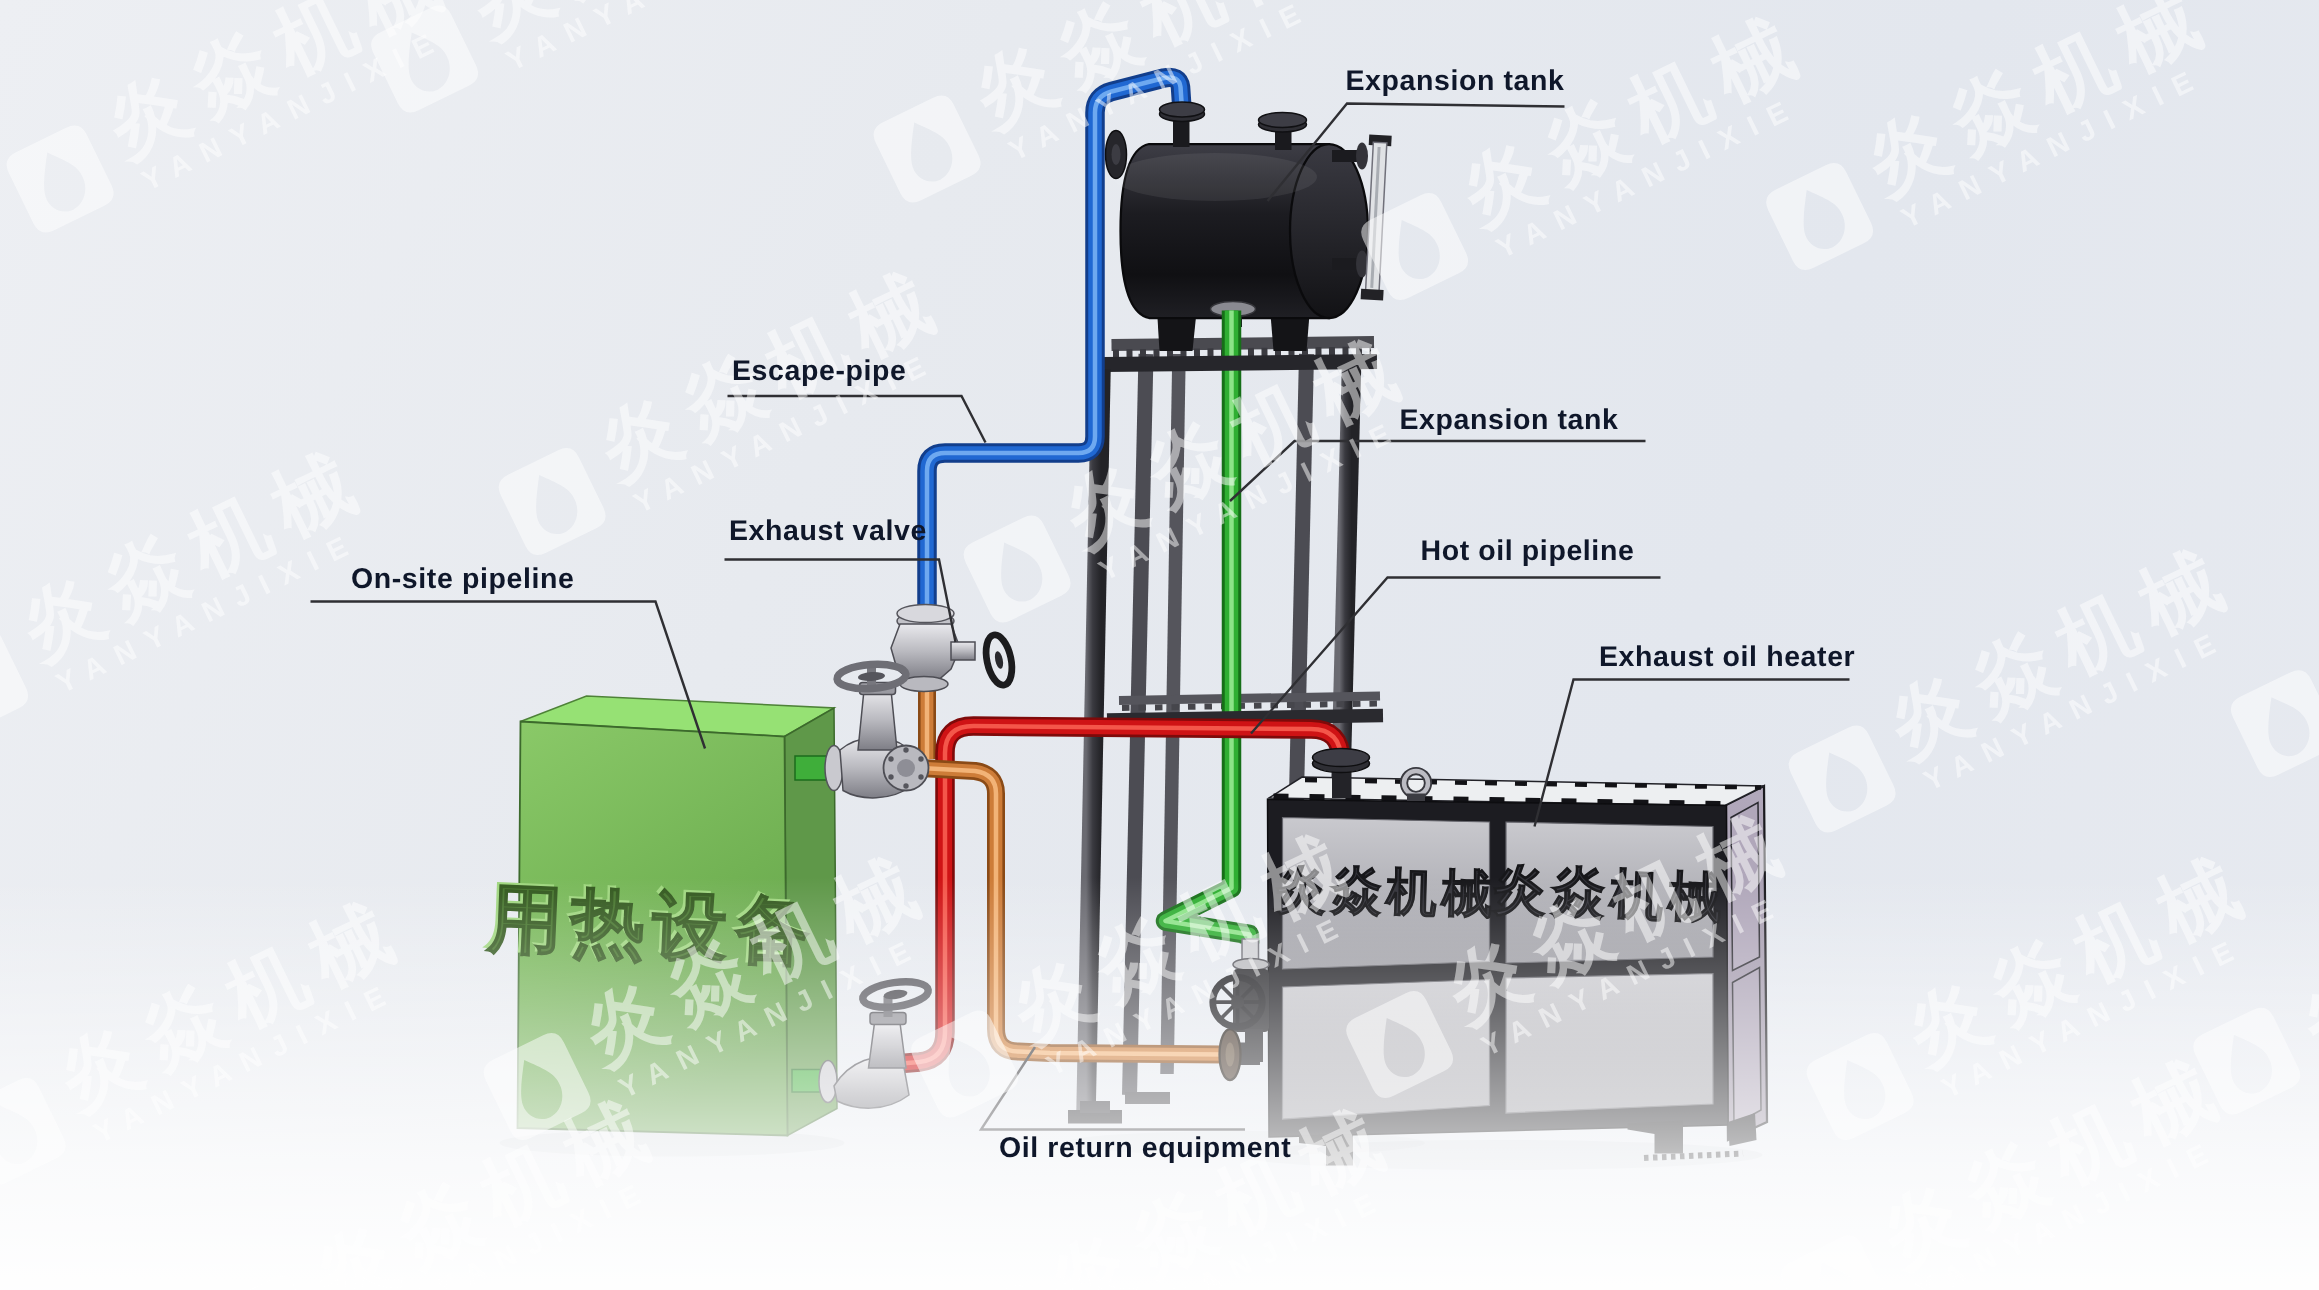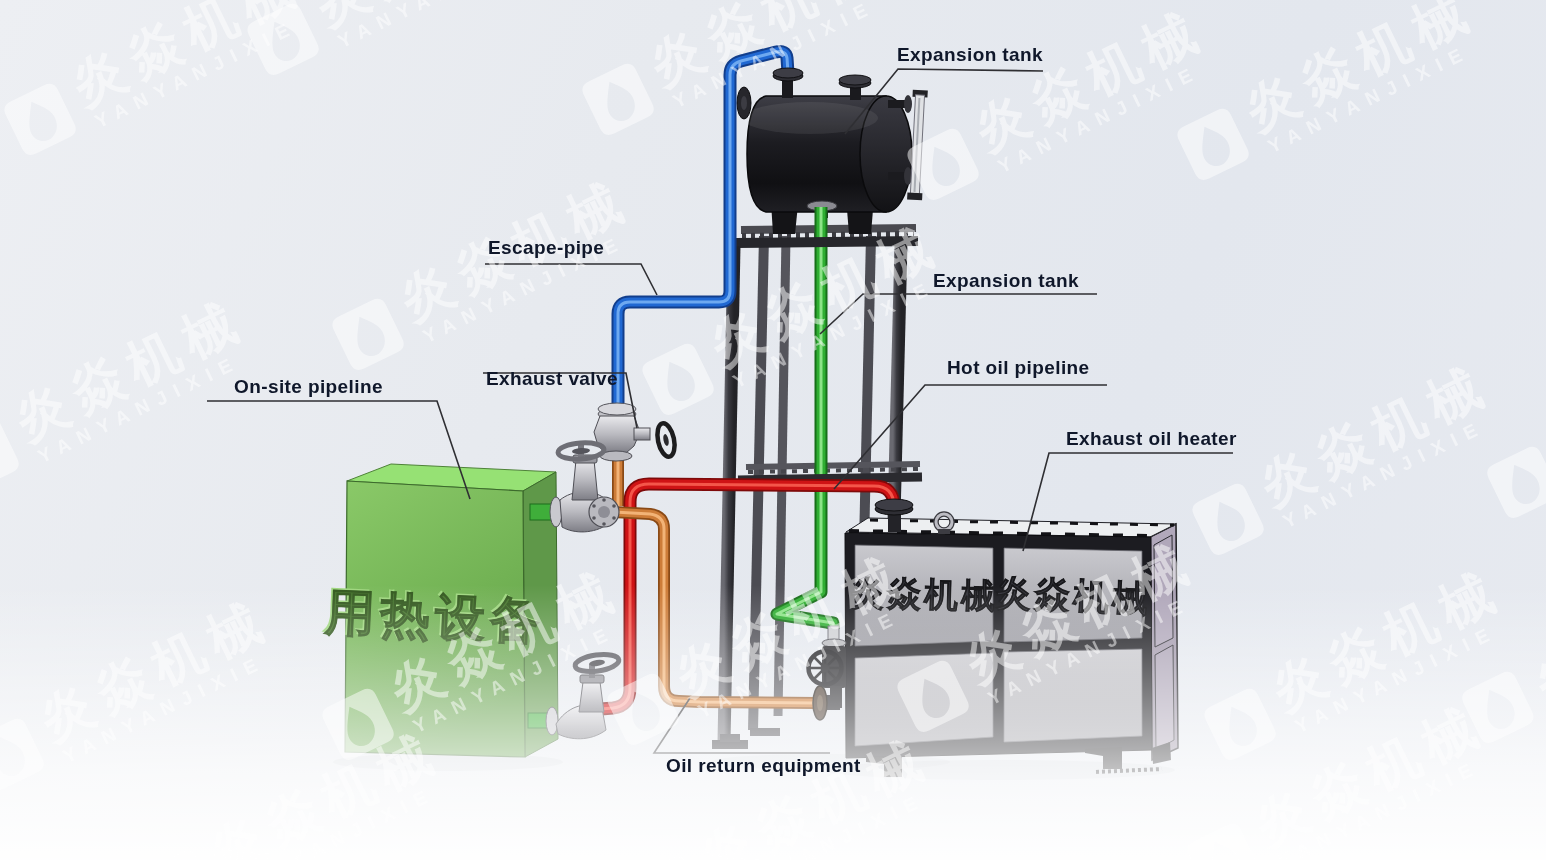--- a/index.html
+++ b/index.html
@@ -449,20 +449,20 @@
         </svg>
         <span class="wm-text">
           <span class="wm-cn">炎焱机械</span>
           <span class="wm-en">YANYANJIXIE</span>
         </span>
       </div>
     </div>
 
 <div class="callout" style="left:897px;top:44px">Expansion tank</div>
 <div class="callout" style="left:488px;top:237px">Escape-pipe</div>
-<div class="callout" style="left:486px;top:368px">Exhaust valve</div>
+<div class="callout" style="left:486px;top:344px">Exhaust valve</div>
 <div class="callout" style="left:234px;top:376px">On-site pipeline</div>
 <div class="callout" style="left:933px;top:270px">Expansion tank</div>
 <div class="callout" style="left:947px;top:357px">Hot oil pipeline</div>
 <div class="callout" style="left:1066px;top:428px">Exhaust oil heater</div>
 <div class="callout" style="left:666px;top:755px">Oil return equipment</div>
 
 </div>
 
 </body></html>

